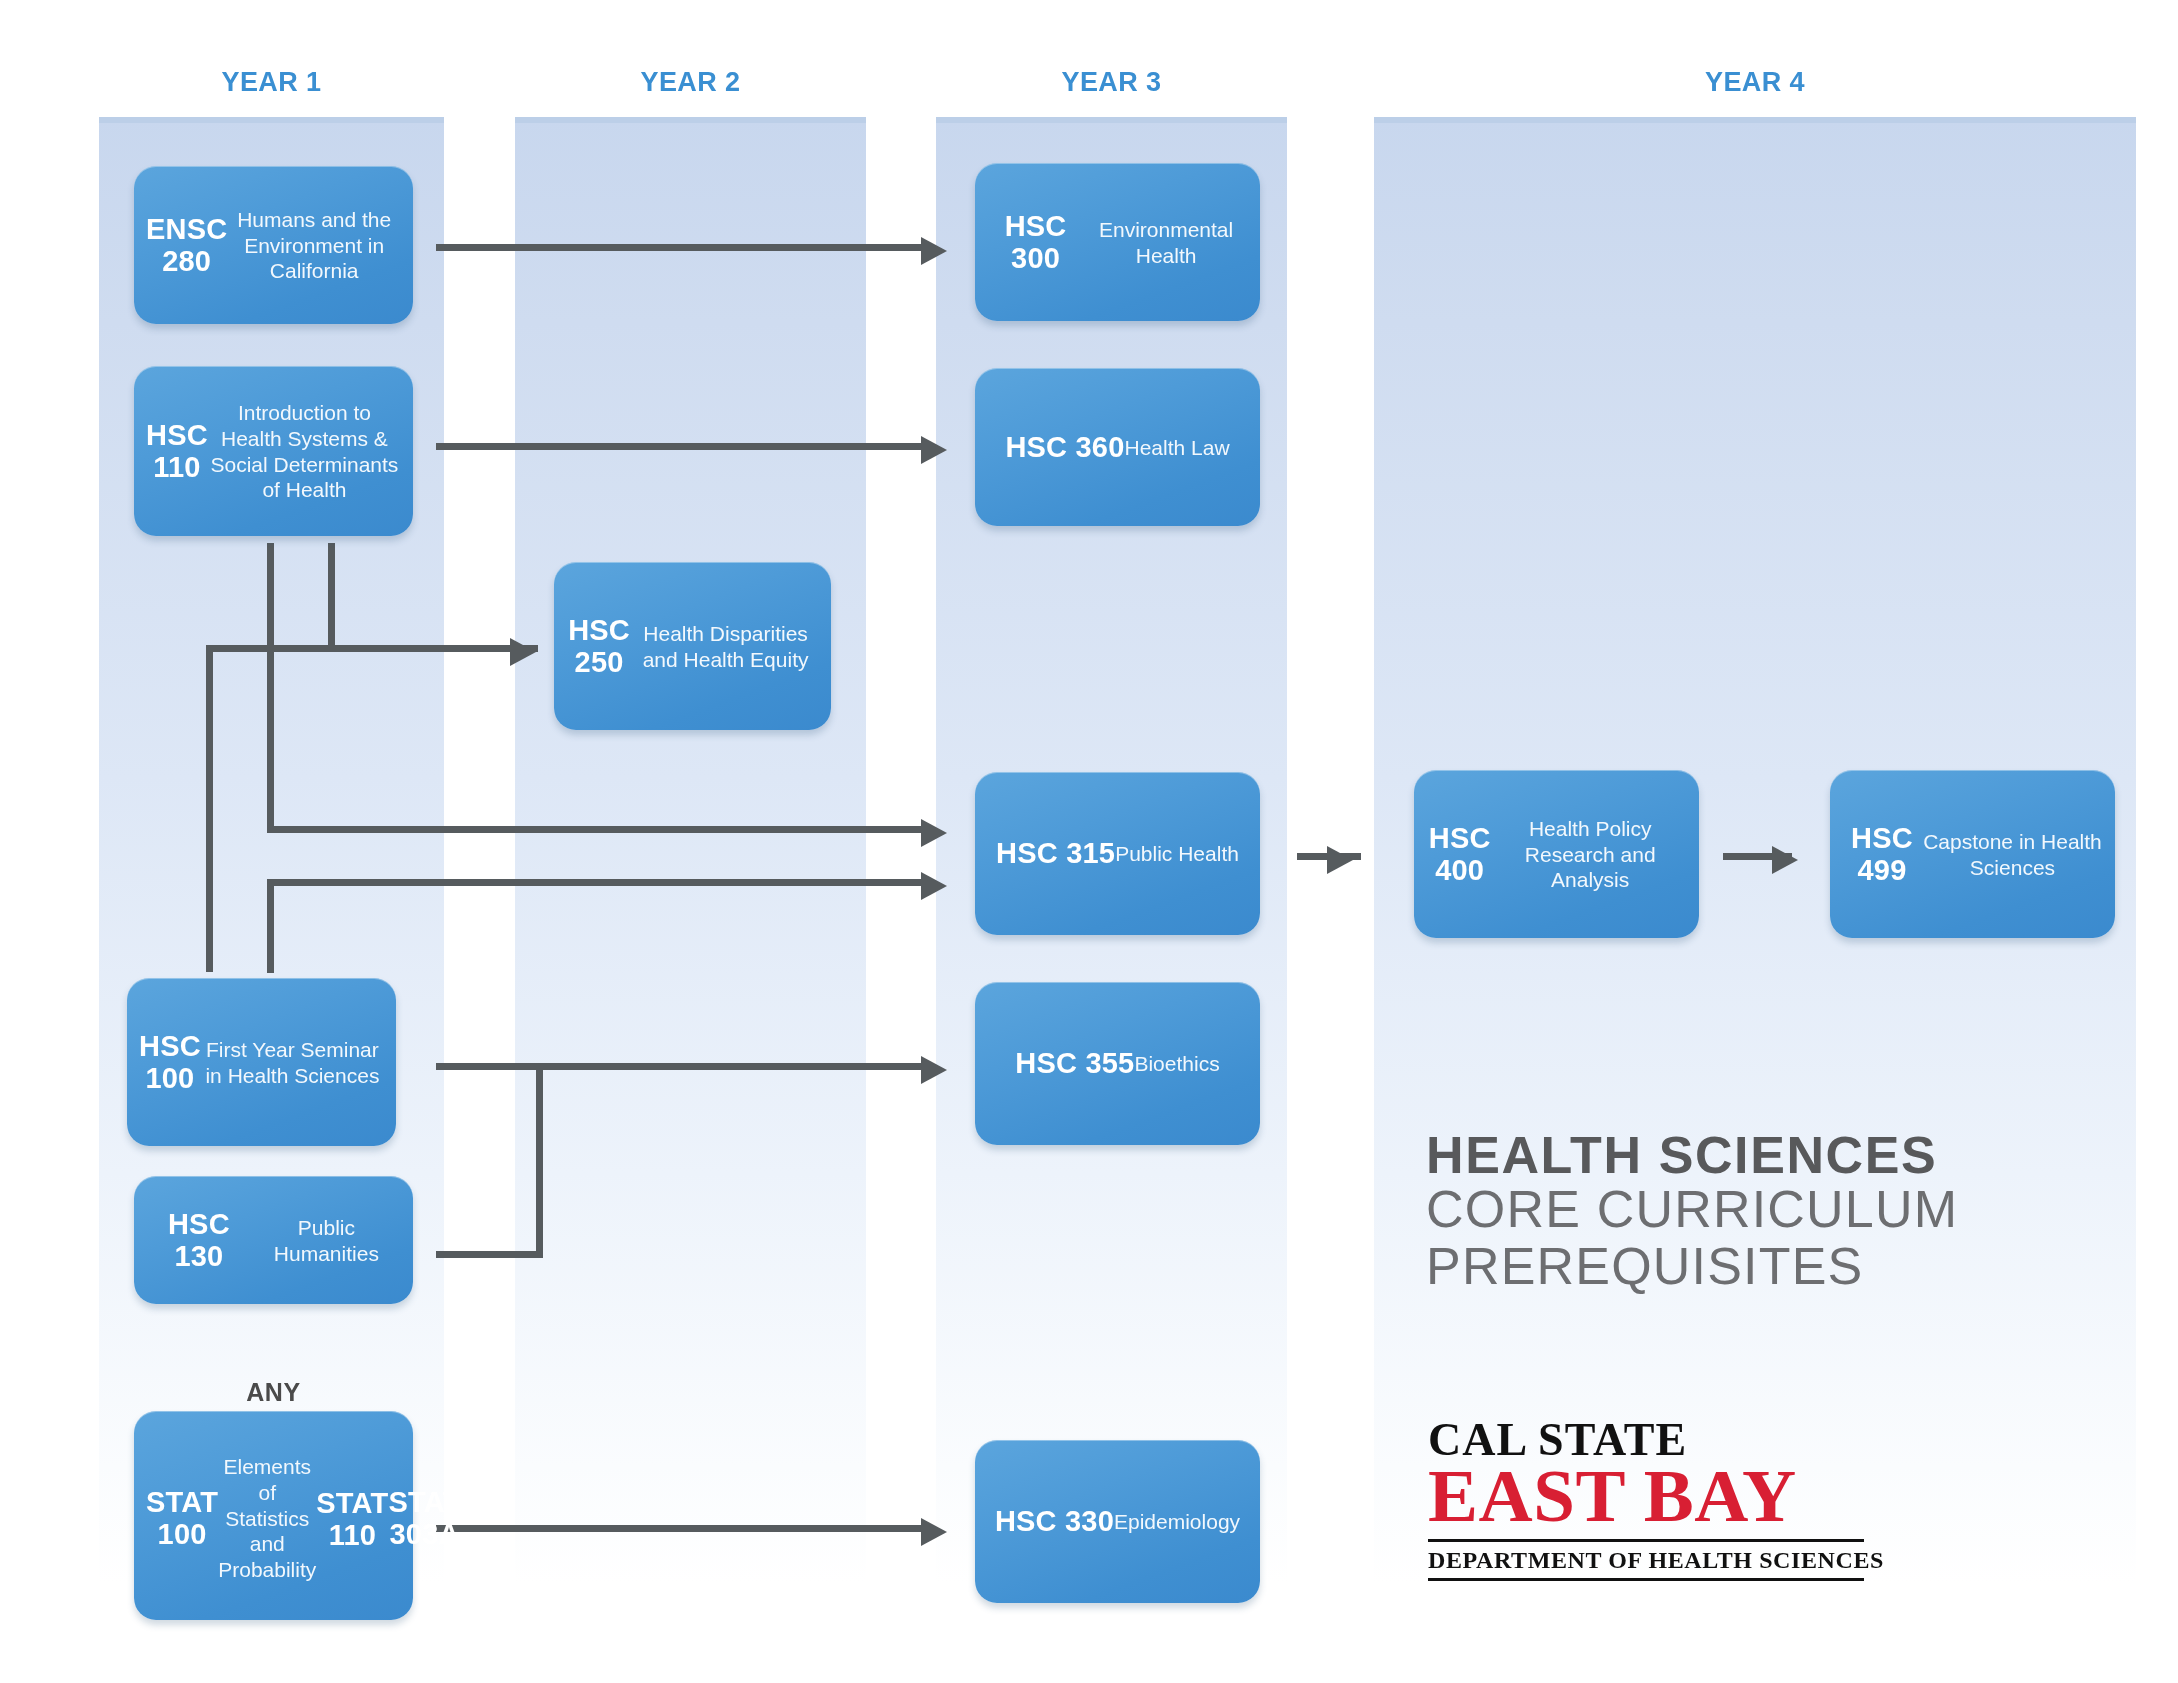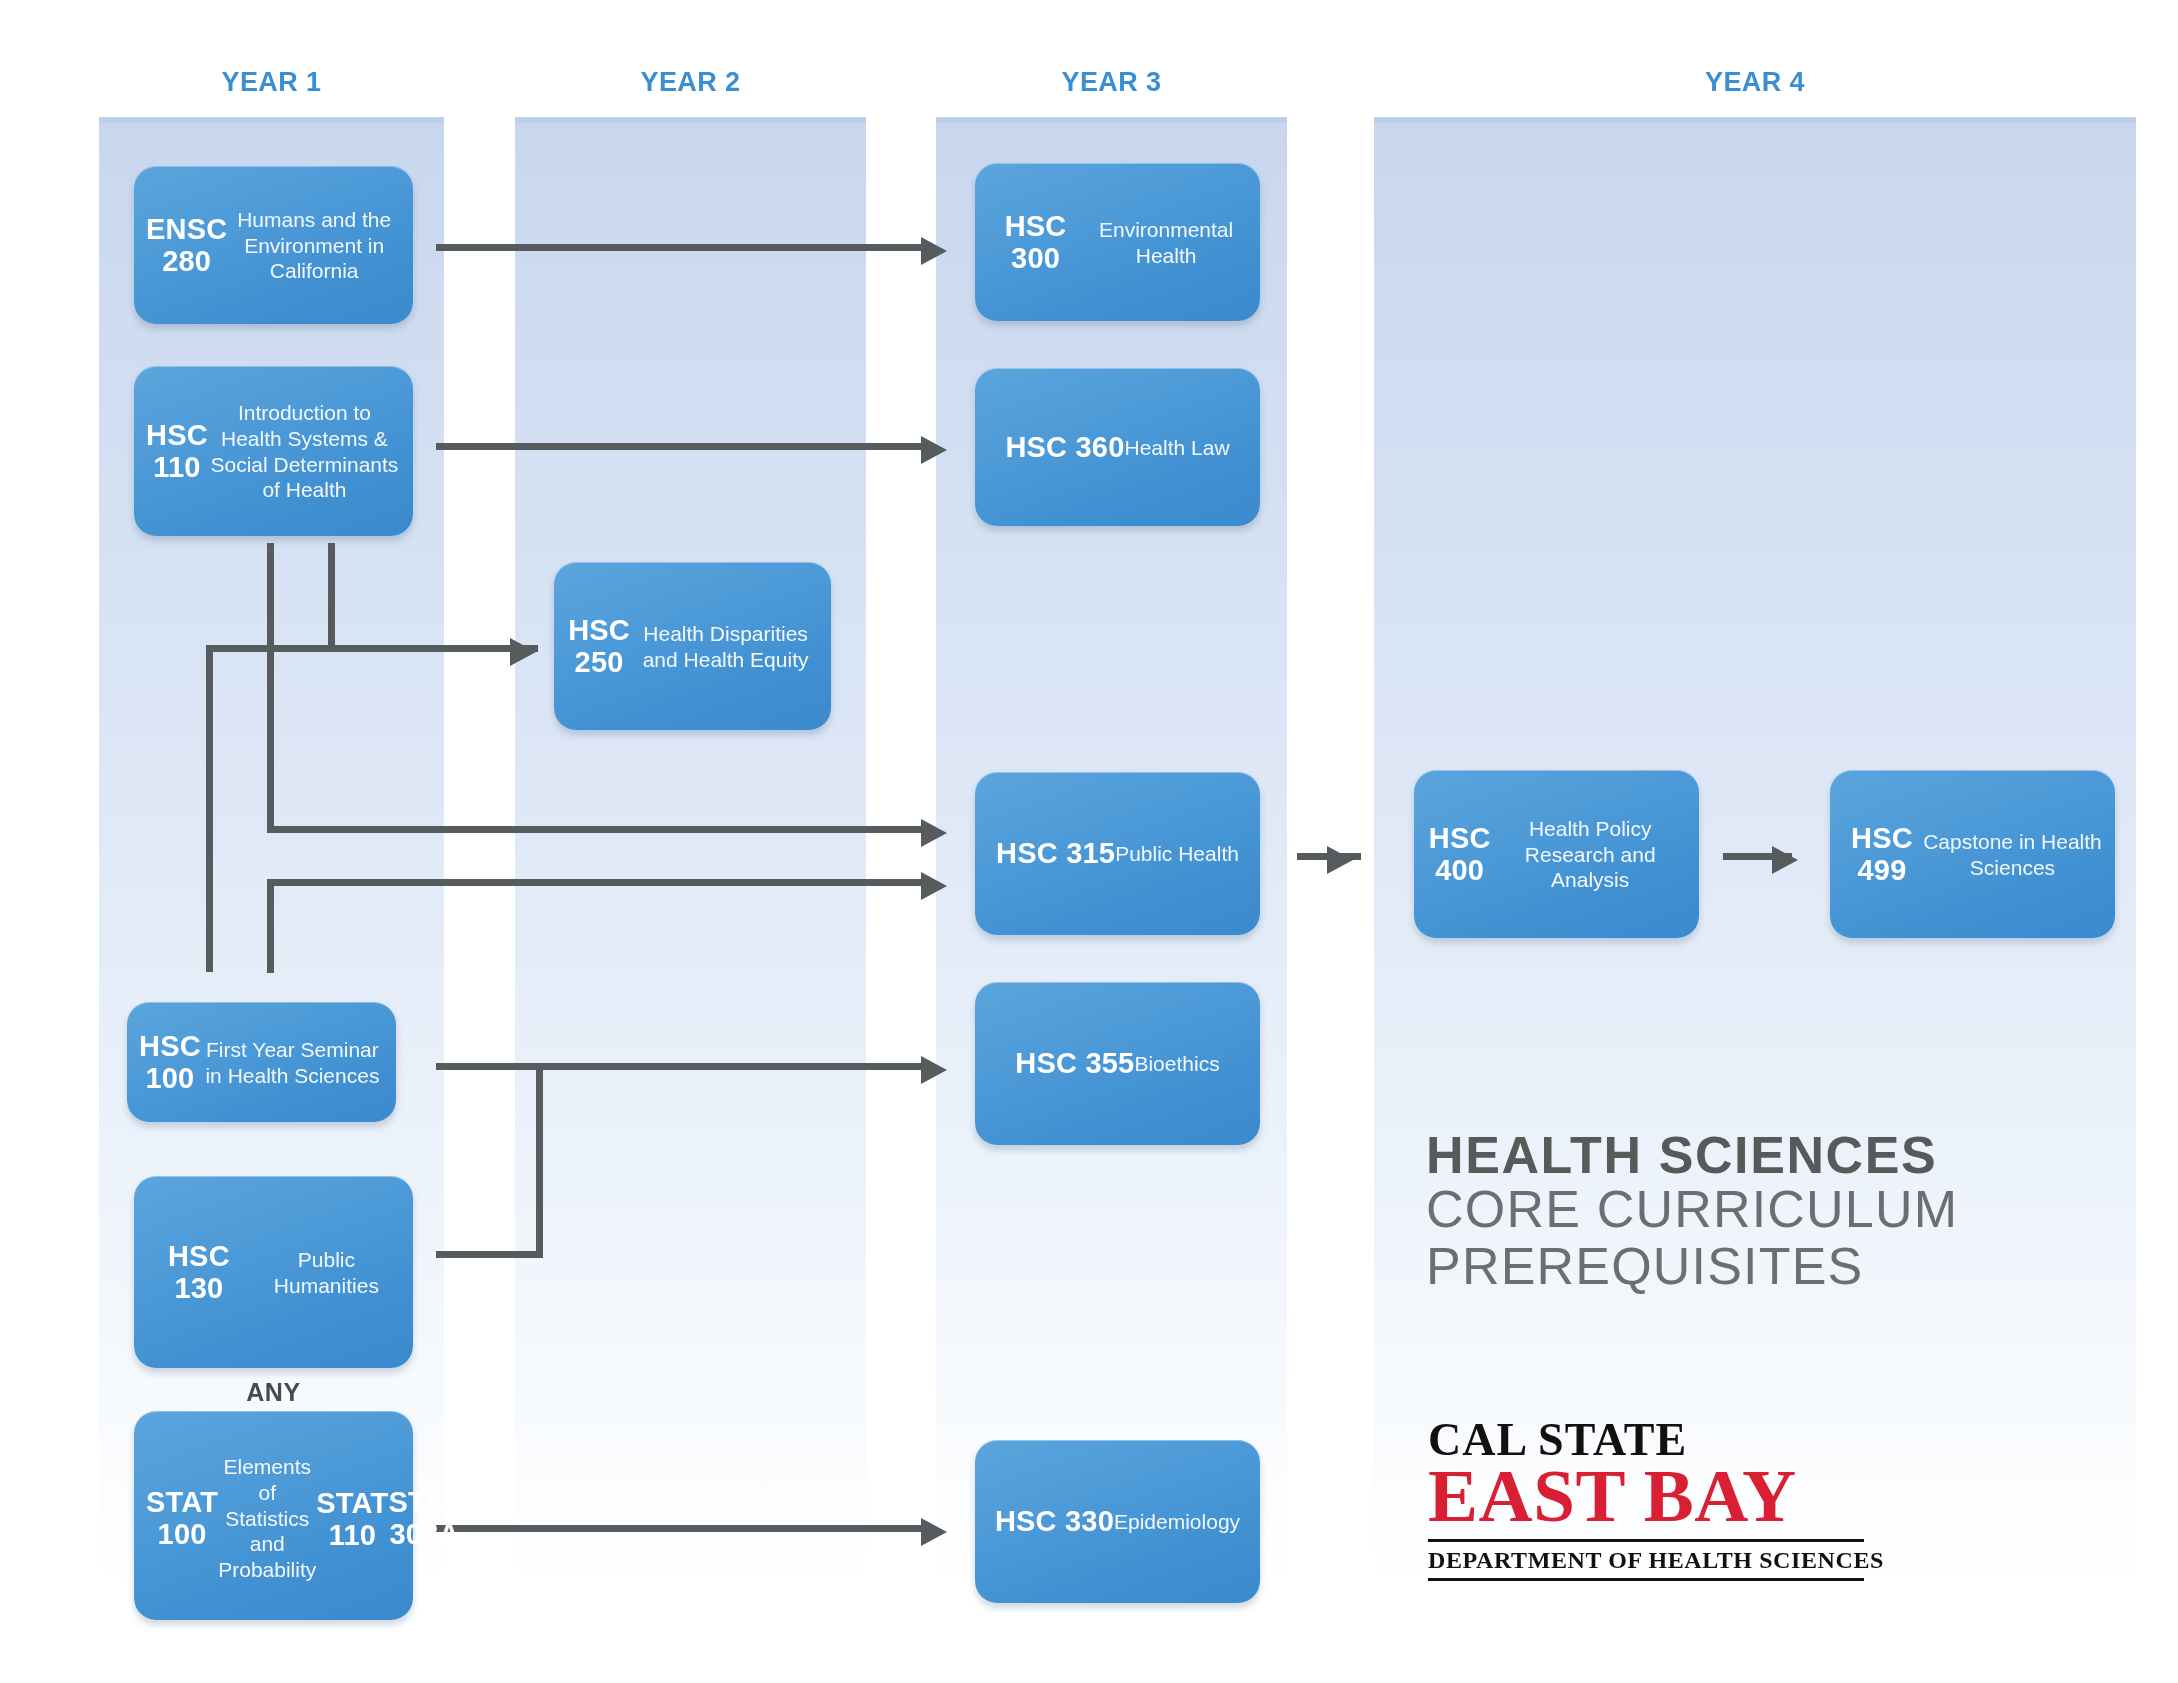--- a/index.html
+++ b/index.html
@@ -221,26 +221,26 @@
   <div class="course-box" style="left:134px; top:166px; width:279px; height:158px;">
     <div class="course-code">ENSC 280</div>
     <div class="course-title">Humans and the Environment in California</div>
   </div>
 
   <div class="course-box" style="left:134px; top:366px; width:279px; height:170px;">
     <div class="course-code">HSC 110</div>
     <div class="course-title">Introduction to Health Systems &amp; Social Determinants of Health</div>
   </div>
 
-  <div class="course-box" style="left:127px; top:1002px; width:269px; height:120px;">
+  <div class="course-box" style="left:127px; top:978px; width:269px; height:168px;">
     <div class="course-code">HSC 100</div>
     <div class="course-title">First Year Seminar in Health Sciences</div>
   </div>
 
-  <div class="course-box" style="left:134px; top:1176px; width:279px; height:192px;">
+  <div class="course-box" style="left:134px; top:1176px; width:279px; height:128px;">
     <div class="course-code">HSC 130</div>
     <div class="course-title">Public Humanities</div>
   </div>
 
   <div class="any-label" style="left:134px; top:1378px; width:279px;">ANY</div>
   <div class="course-box" style="left:134px; top:1411px; width:279px; height:209px; justify-content:flex-start; padding-top:9px;">
     <div class="course-code">STAT 100</div>
     <div class="course-title">Elements of Statistics and Probability</div>
     <div class="course-code" style="margin-top:2px;">STAT 110</div>
     <div class="course-code">STAT 303A</div>

